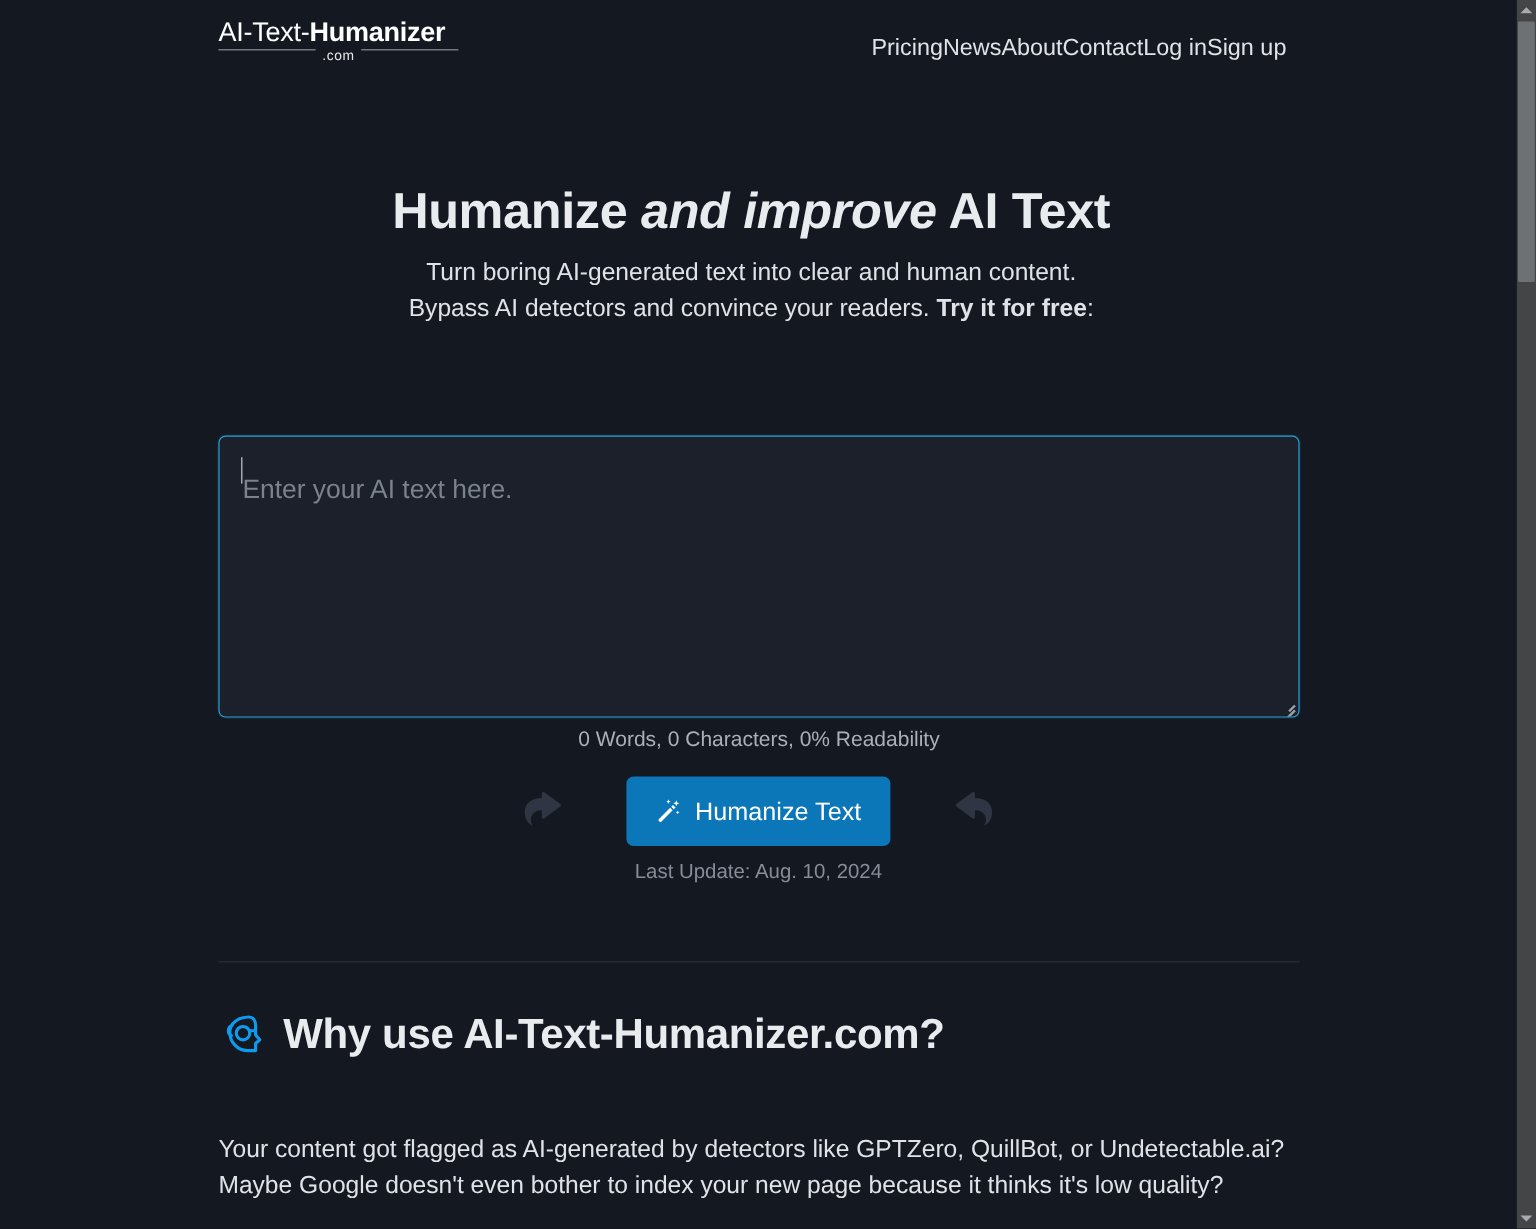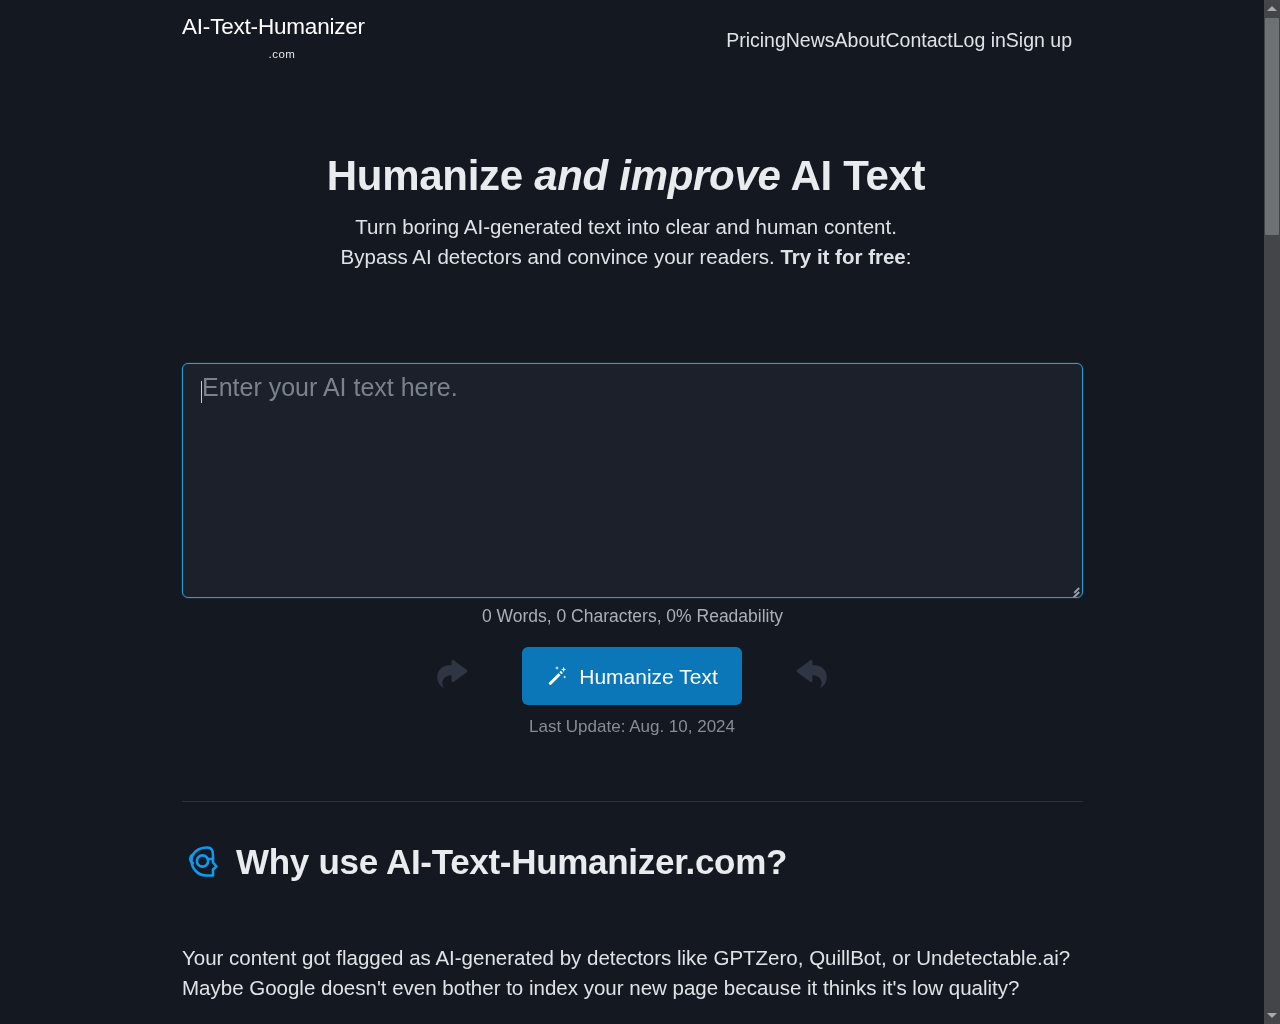--- a/index.html
+++ b/index.html
@@ -42,28 +42,27 @@
     width: 200px;
     user-select: none;
   }
   .logo-main {
     font-size: 22.5px;
     letter-spacing: -0.2px;
     color: #ffffff;
     white-space: nowrap;
     line-height: 26px;
   }
-  .logo-main .bold { font-weight: 400; }
+  .logo-main .bold { font-weight: 700; }
   .logo-main .light { font-weight: 400; }
   .logo-sub {
     display: flex;
-    align-items: center;
+    align-items: flex-start;
     gap: 6px;
     margin-top: 1px;
-    flex-direction: column;
   }
   .logo-sub .rule {
     flex: 1 1 auto;
     height: 1px;
     background: #8a8f98;
   }
   .logo-sub .dotcom {
     font-size: 11.5px;
     color: #e6e8eb;
     letter-spacing: 0.5px;
@@ -127,22 +126,22 @@
     height: 235px;
     background: #1b202a;
     border: 1px solid #2a9fd6;
     border-radius: 6px;
     box-shadow: 0 0 0 1px rgba(42,159,214,0.12);
     overflow: hidden;
   }
   .textarea-box .placeholder {
     position: absolute;
     left: 19px;
-    top: 11px;
-    font-size: 25px;
+    top: 32px;
+    font-size: 22px;
     line-height: 24px;
     color: #7b828d;
     pointer-events: none;
     white-space: nowrap;
   }
   .textarea-box .caret {
     position: absolute;
     left: 18px;
     top: 17px;
     width: 1px;

